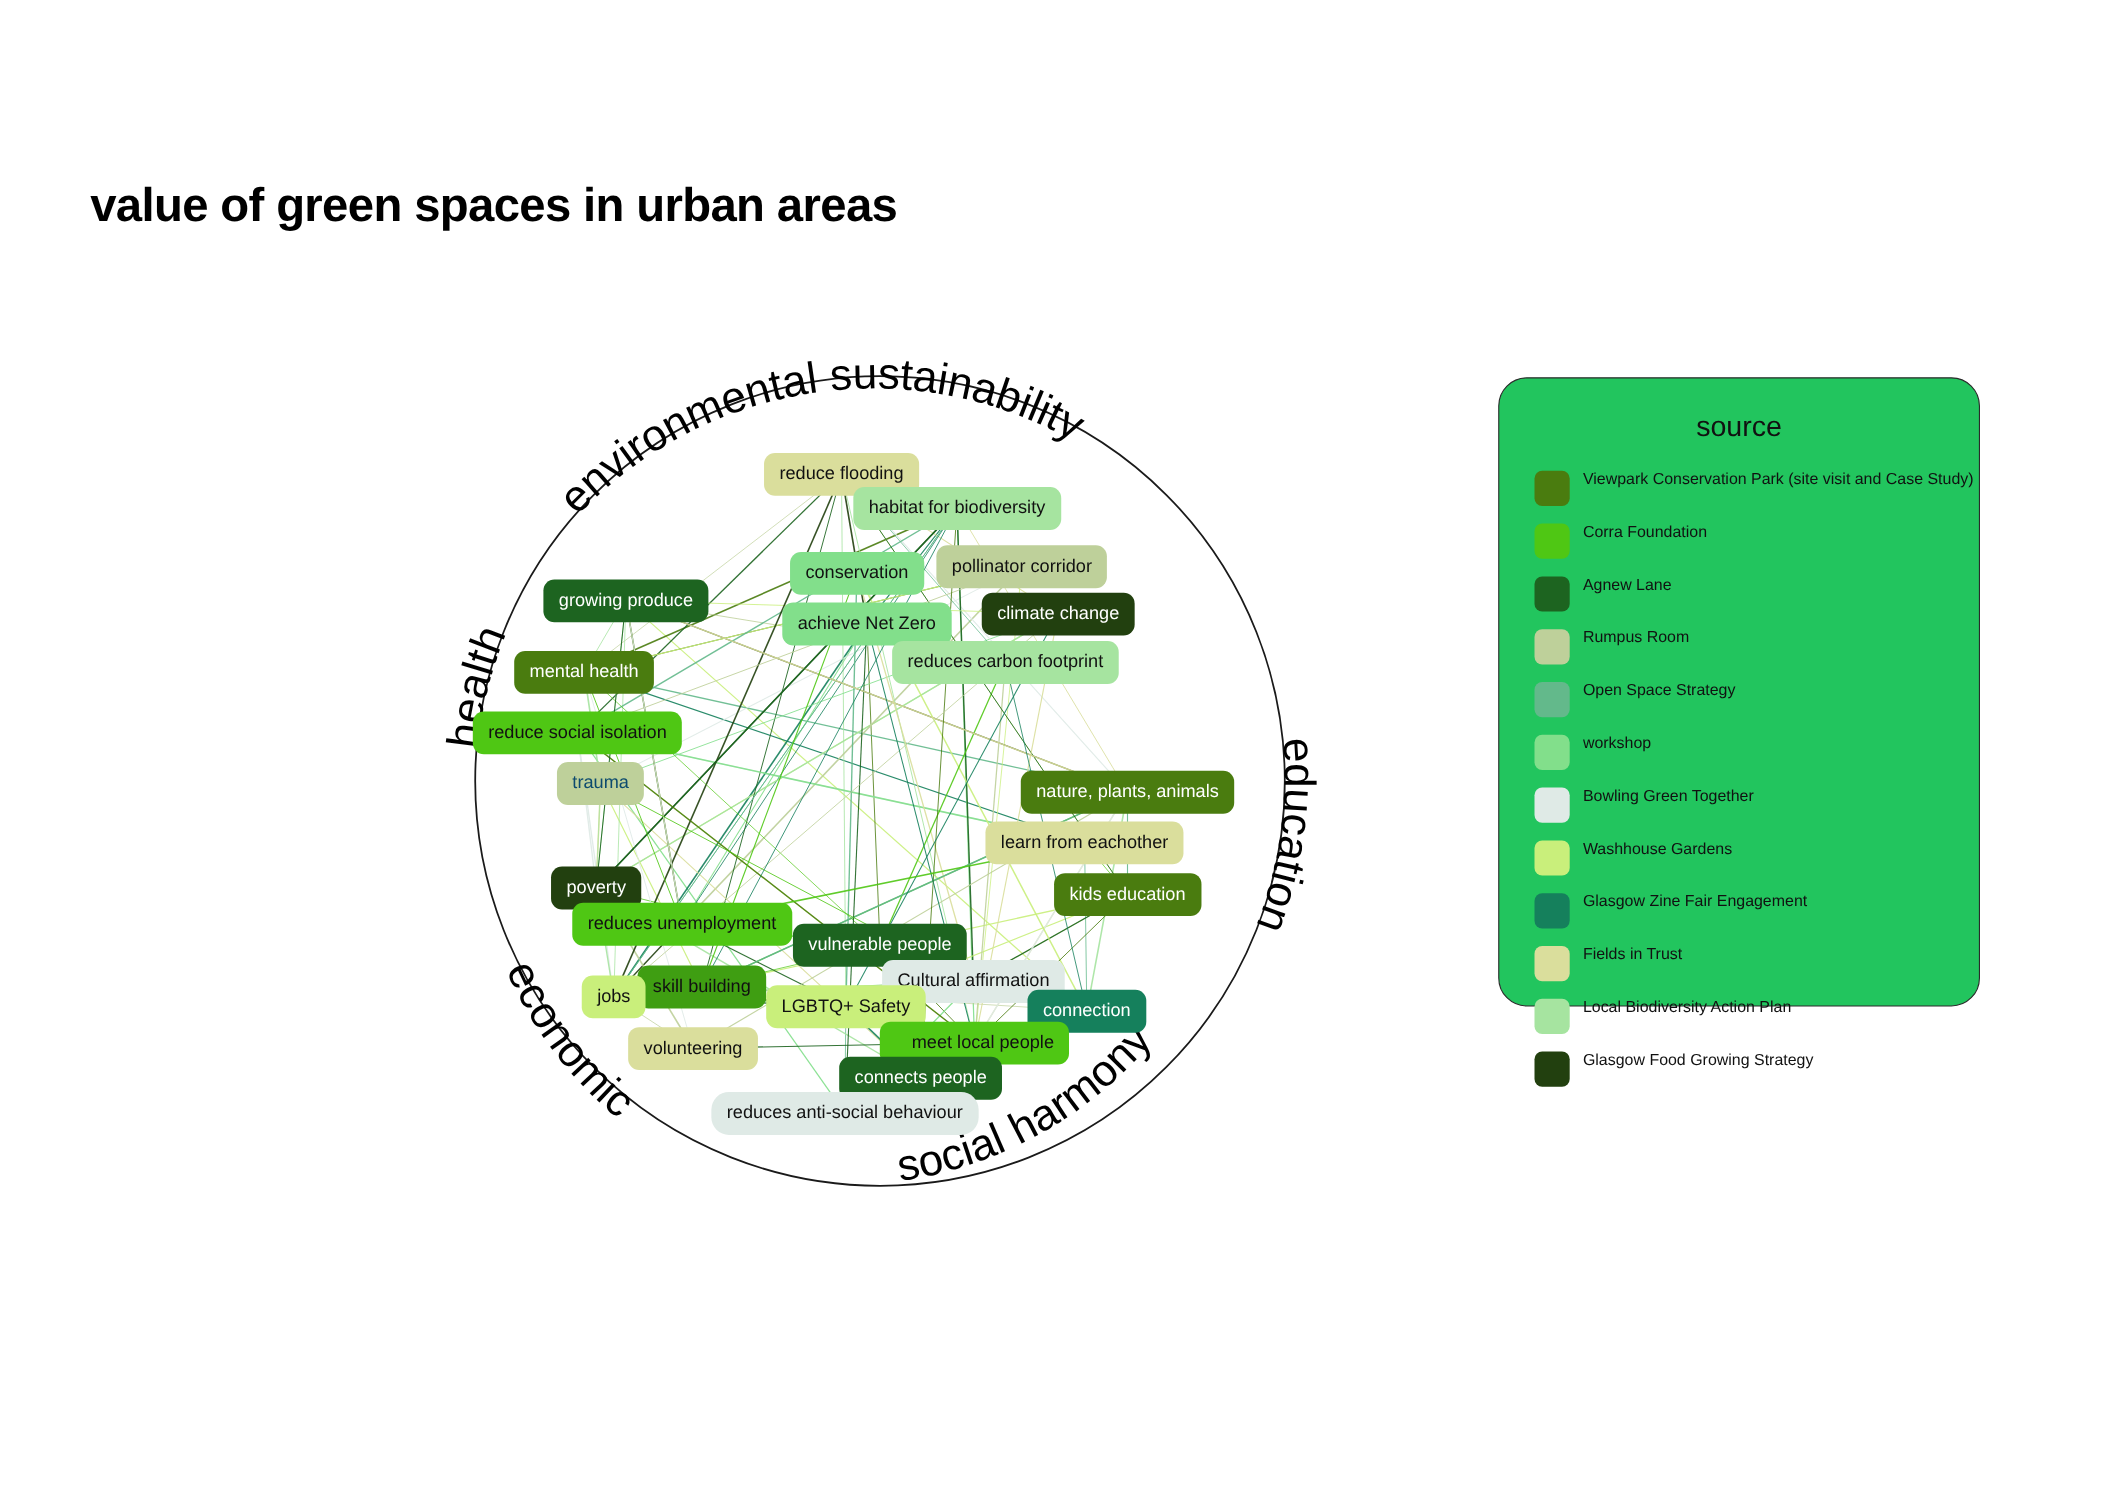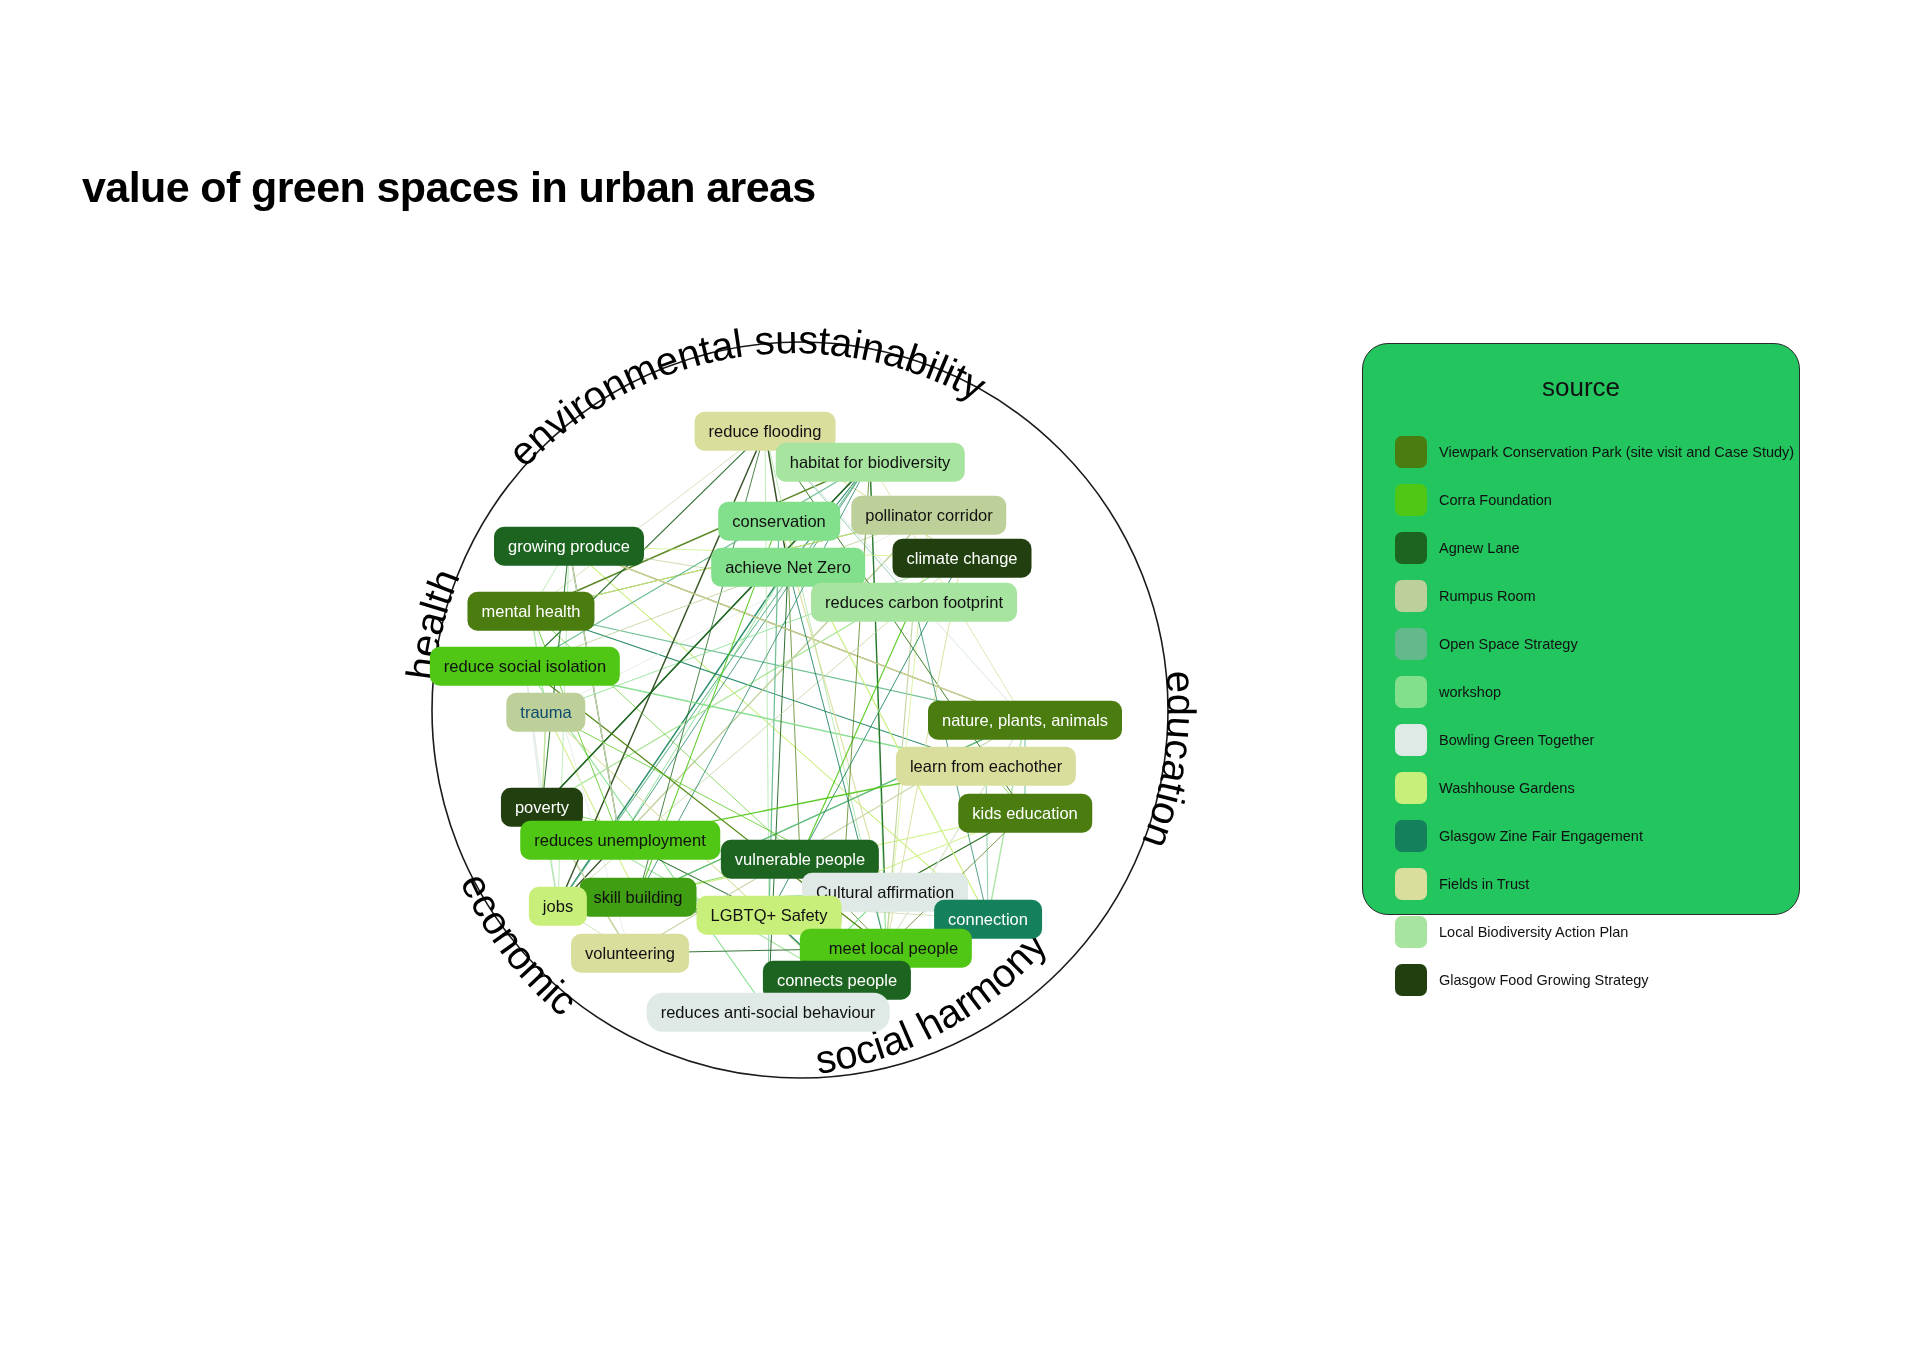--- a/index.html
+++ b/index.html
@@ -67,21 +67,21 @@
     color: #111111;
   }
   #legend-items {
     position: absolute;
     left: 32px;
     top: 84px;
     right: 10px;
   }
   .legend-item {
     display: flex;
-    align-items: center;
+    align-items: flex-start;
     height: 48px;
   }
   .legend-swatch {
     width: 32px;
     height: 32px;
     border-radius: 7px;
     flex: 0 0 auto;
   }
   .legend-label {
     margin-left: 12px;

